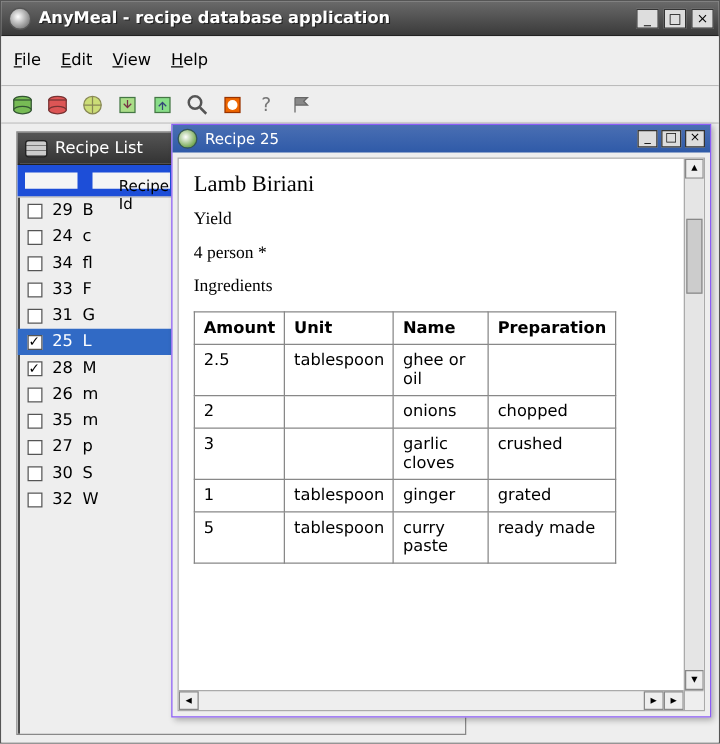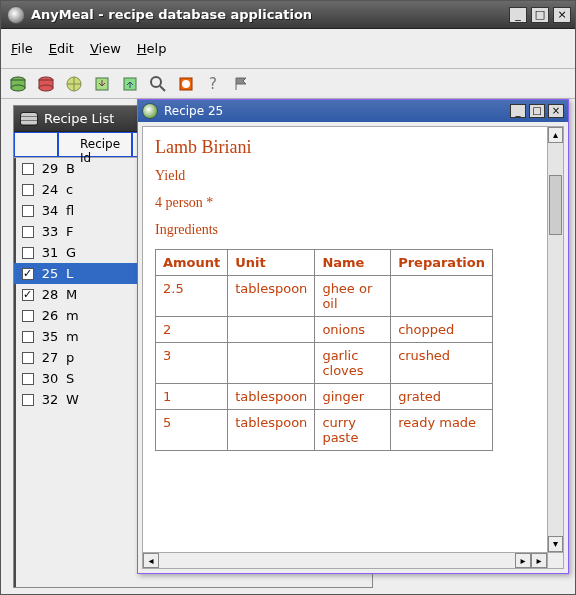--- a/index.html
+++ b/index.html
@@ -14,21 +14,21 @@
 .menubar span { font-size: 13px; cursor: pointer; }
 .menubar span u { text-decoration: underline; }
 .toolbar { height: 30px; background: #eee; display: flex; align-items: center; padding: 0 6px; gap: 6px; border-bottom: 1px solid #bbb; }
 .tbtn { width: 22px; height: 22px; border:1px solid transparent; display:flex; align-items:center; justify-content:center; cursor:pointer; }
 .workarea { flex:1; position: relative; background: #eee; }
 
 .left-panel { position:absolute; left:12px; top:6px; width:360px; bottom:6px; background:#eee; border:1px solid #888; box-shadow: inset 2px 0 0 #4a4a4a; display:flex; flex-direction:column; }
 .left-panel .ph { height:26px; background: linear-gradient(#555,#333); color:#fff; display:flex; align-items:center; padding:0 6px; font-size:13px; border-bottom:1px solid #222;}
 .left-panel .ph .dbicon{ width:18px; height:14px; margin-right:6px; background: repeating-linear-gradient(#ccc,#ccc 3px,#777 3px,#777 4px); border-radius:3px; border:1px solid #222;}
 .tablehdr { display:flex; height:26px; background:#eee; border-bottom:1px solid #aaa; }
-.tablehdr div { border:1px solid #1d4ed8; font-size:12px; padding:4px 21px; background:#f5f5f5;}
+.tablehdr div { border:6px solid #1d4ed8; font-size:12px; padding:4px 21px; background:#f5f5f5;}
 .th-cb{ width:24px; }
 .th-id{ width:74px; }
 .th-name{ flex:1; }
 .rows { flex:1; overflow:hidden; }
 .row { display:flex; height:21px; align-items:center; font-size:13px; padding-left:3px;}
 .row.sel { background:#316ac5; color:#fff; }
 .row .cb { width:21px; display:flex; align-items:center; justify-content:center;}
 .row .cb span{ width:12px; height:12px; border:1px solid #555; background:#fff; display:inline-block; font-size:11px; line-height:10px; text-align:center; color:#000;}
 .row .rid { width:28px; text-align:center; padding-right:4px;}
 .row .rname { flex:1; white-space:nowrap; overflow:hidden;}
@@ -39,21 +39,21 @@
 .inner-win .ititle .t{ flex:1; }
 .inner-win .ititle .winbtn{ width:16px; height:14px; background:#ddd; border:1px solid #333; font-size:10px; line-height:12px; text-align:center; color:#000; margin-left:3px; cursor:pointer;}
 .inner-body { flex:1; background:#fff; margin:4px; border:1px solid #aaa; position:relative; overflow:hidden; display:flex; flex-direction:column;}
 .inner-scroll { position:absolute; right:0; top:0; bottom:16px; width:16px; background:#eee; border-left:1px solid #aaa; display:flex; flex-direction:column;}
 .inner-scroll .arrow{ height:16px; border:1px solid #888; background:#eee; font-size:10px; text-align:center; line-height:13px; cursor:pointer;}
 .inner-scroll .track{ flex:1; background:#e5e5e5; position:relative;}
 .inner-scroll .thumb{ position:absolute; left:1px; right:1px; top:32px; height:60px; background:#ccc; border:1px solid #888;}
 .inner-hscroll{ position:absolute; left:0; right:16px; bottom:0; height:16px; background:#eee; border-top:1px solid #aaa; display:flex;}
 .inner-hscroll .arrow{ width:16px; border:1px solid #888; background:#eee; font-size:10px; text-align:center; line-height:13px; cursor:pointer;}
 .inner-hscroll .track{ flex:1; }
-.doc { padding:10px 20px 10px 12px; overflow:hidden; font-size:13px; color:#c2410c; }
+.doc { padding:10px 20px 10px 12px; overflow:hidden; font-size:13px; color:#000000; }
 .doc h1{ font-size:18px; font-weight:normal; font-family: serif; margin-bottom:10px;}
 .doc p{ margin-bottom:11px; font-family: serif; font-size:14px;}
 .ingr-table{ border-collapse:collapse; width:338px; font-family: serif; font-size:13px;}
 .ingr-table th, .ingr-table td{ border:1px solid #888; padding:5px 7px; text-align:left; vertical-align:top;}
 .corner{ position:absolute; right:0; bottom:0; width:16px; height:16px; background:#eee; border-left:1px solid #aaa; border-top:1px solid #aaa;}
 </style>
 </head>
 <body>
 
 <div class="window">

